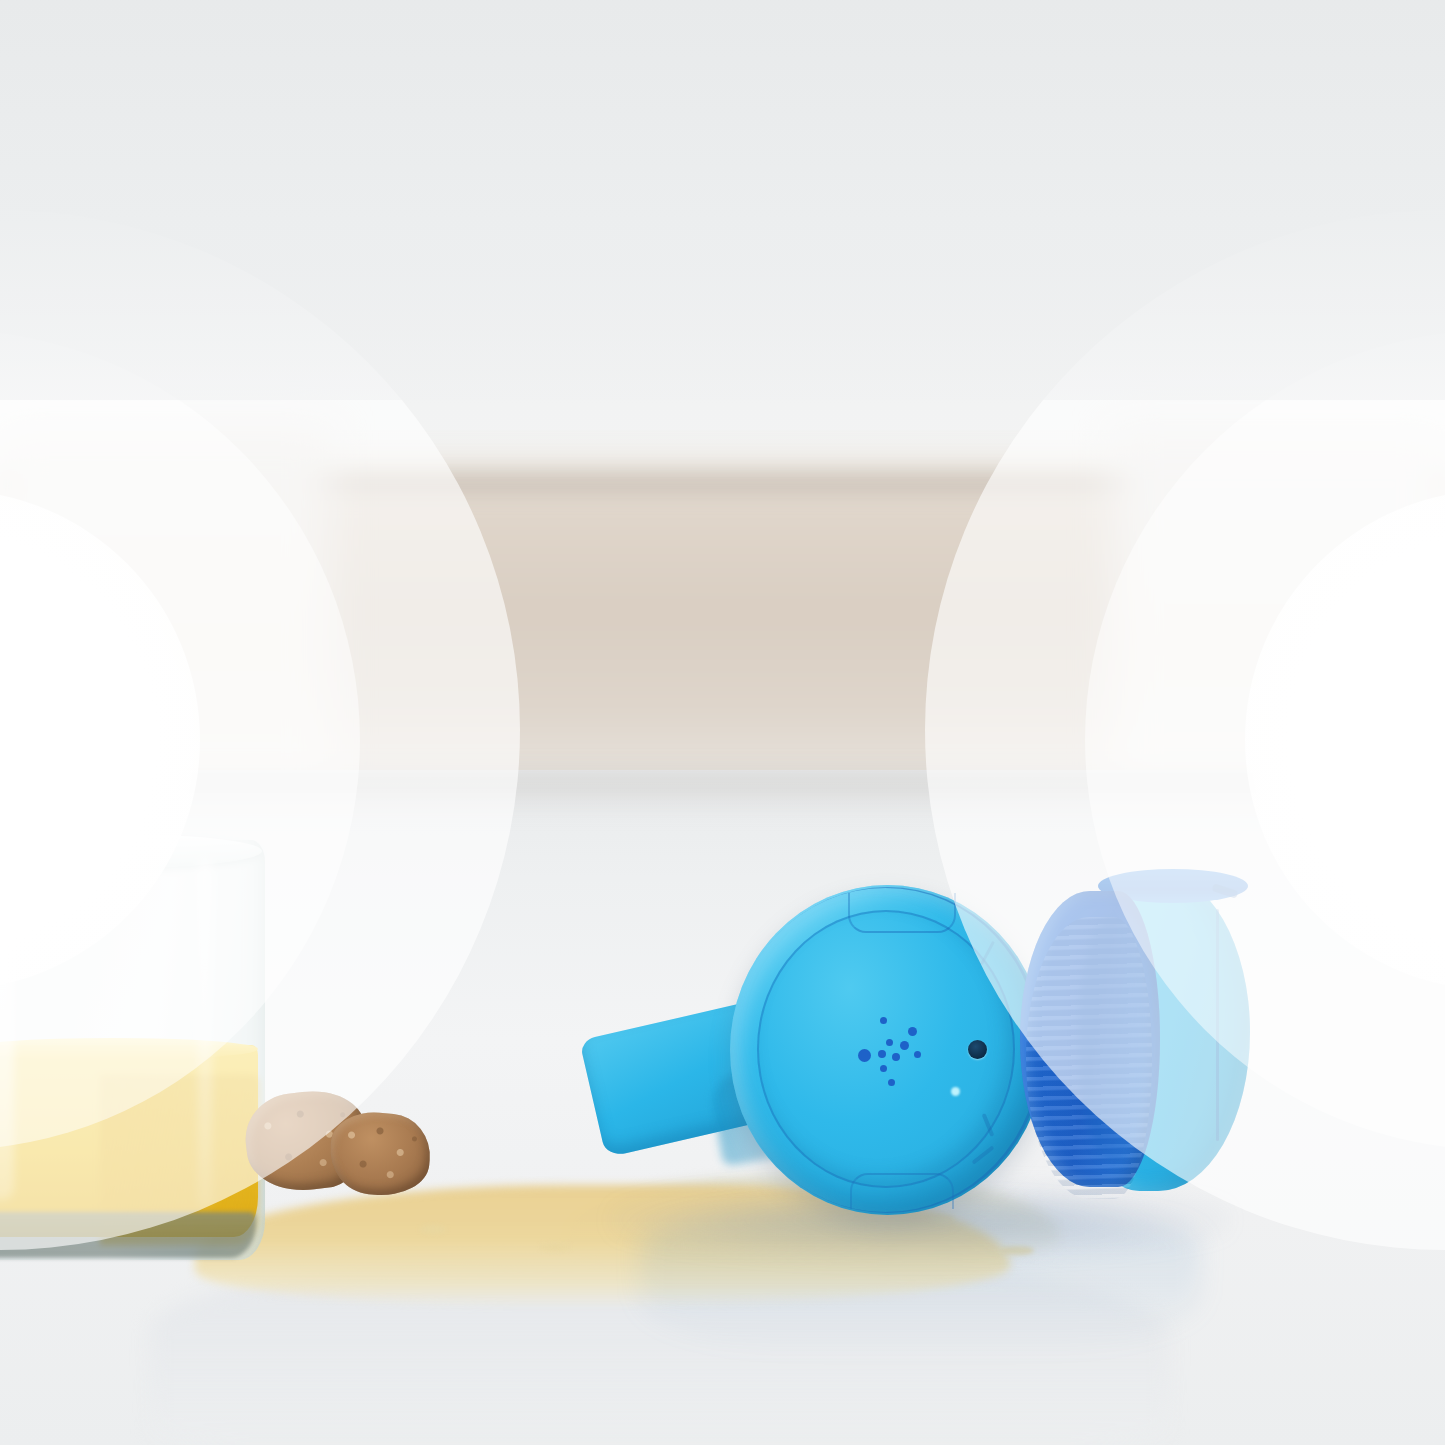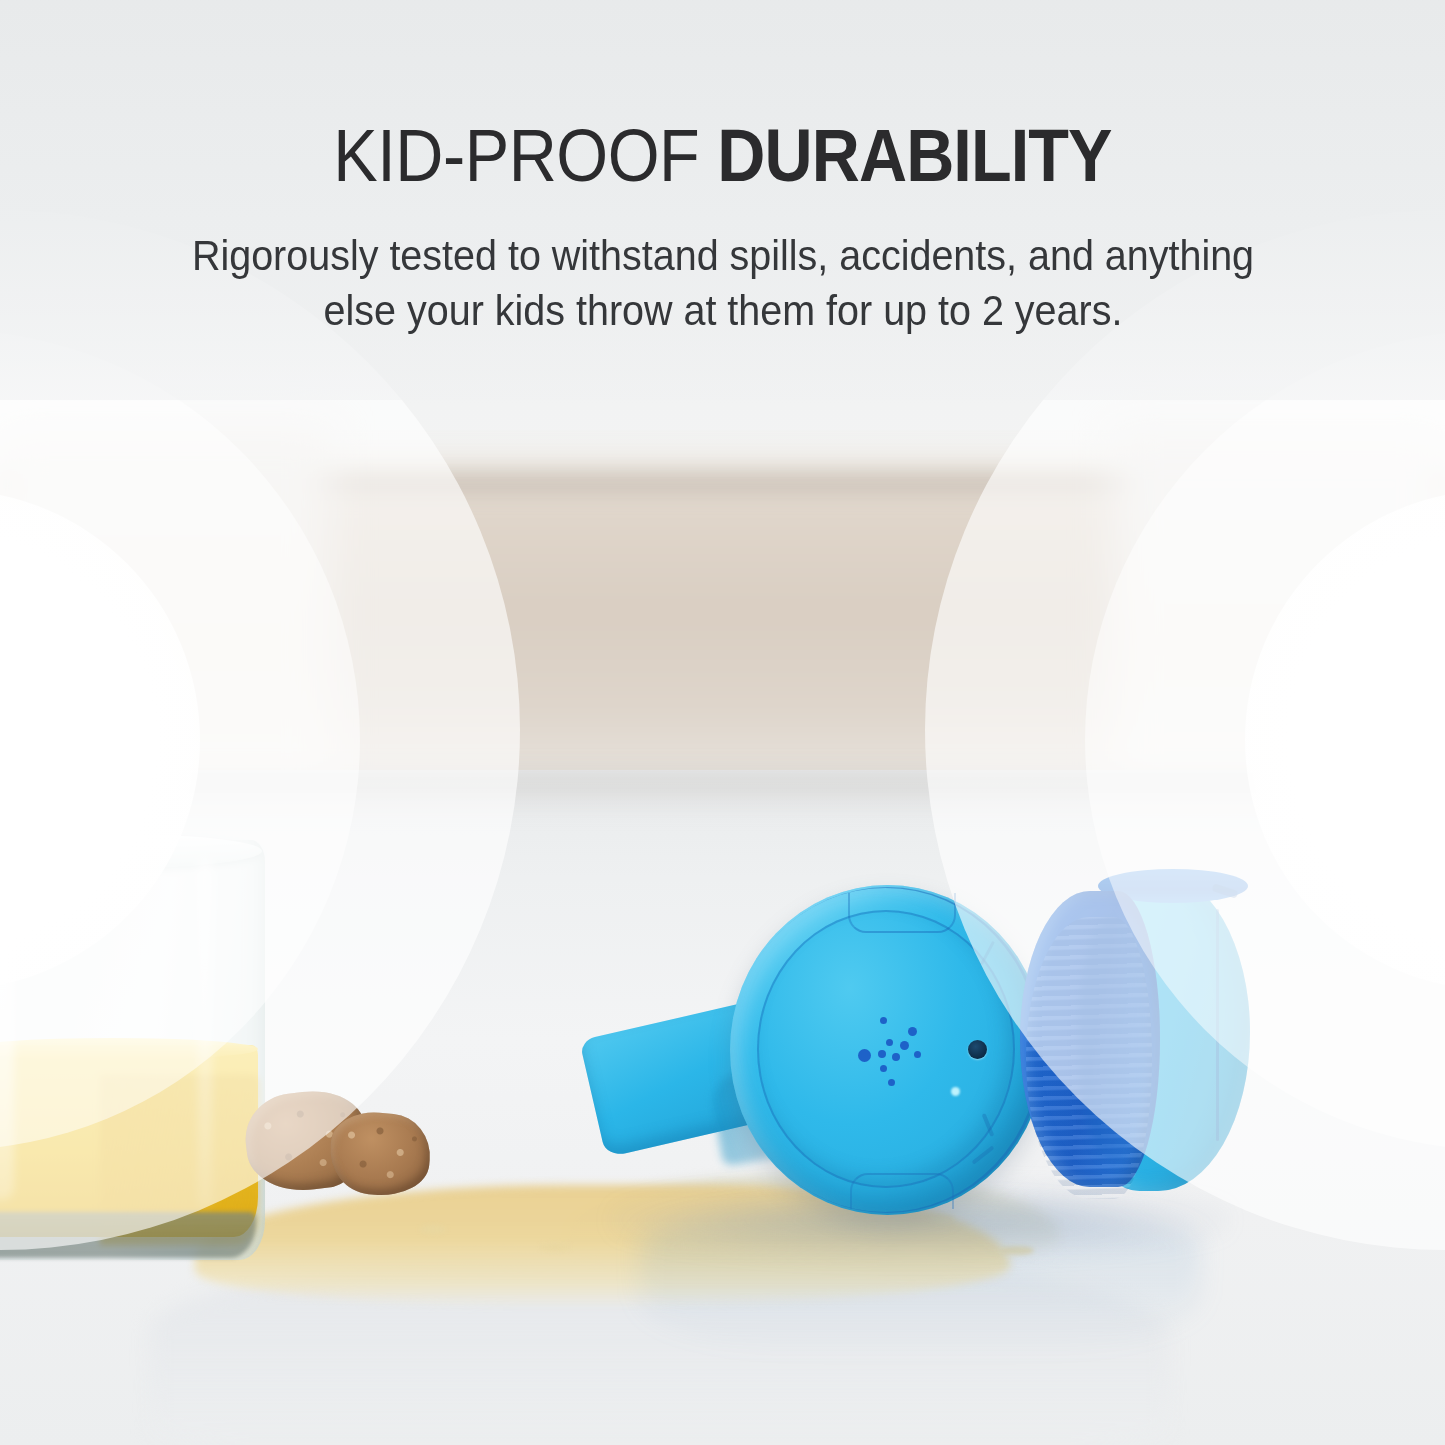--- a/index.html
+++ b/index.html
@@ -432,22 +432,14 @@
   <div class="core-soft" style="left:-300px;top:490px;width:500px;height:500px;"></div>
 
   <div class="ring ring-outer" style="left:925px;top:210px;width:1040px;height:1040px;"></div>
   <div class="ring ring-mid" style="left:1085px;top:330px;width:820px;height:820px;"></div>
   <div class="core-soft" style="left:1245px;top:490px;width:500px;height:500px;"></div>
 
   <div style="position:absolute;left:0;top:0;width:100%;height:400px;
               background:linear-gradient(180deg,rgba(232,234,235,.96) 0%,rgba(236,238,239,.92) 55%,rgba(240,241,242,.55) 100%);
               z-index:30;"></div>
 
-  <div class="textwrap">
-    <h1 class="headline"><span class="light">KID-PROOF </span><span class="bold">DURABILITY</span></h1>
-
-    <div class="subhead">
-      <div>Rigorously tested to withstand spills, accidents, and anything</div>
-      <div>else your kids throw at them for up to 2 years.</div>
-    </div>
-  </div>
 
 </div>
 
 </body></html>

